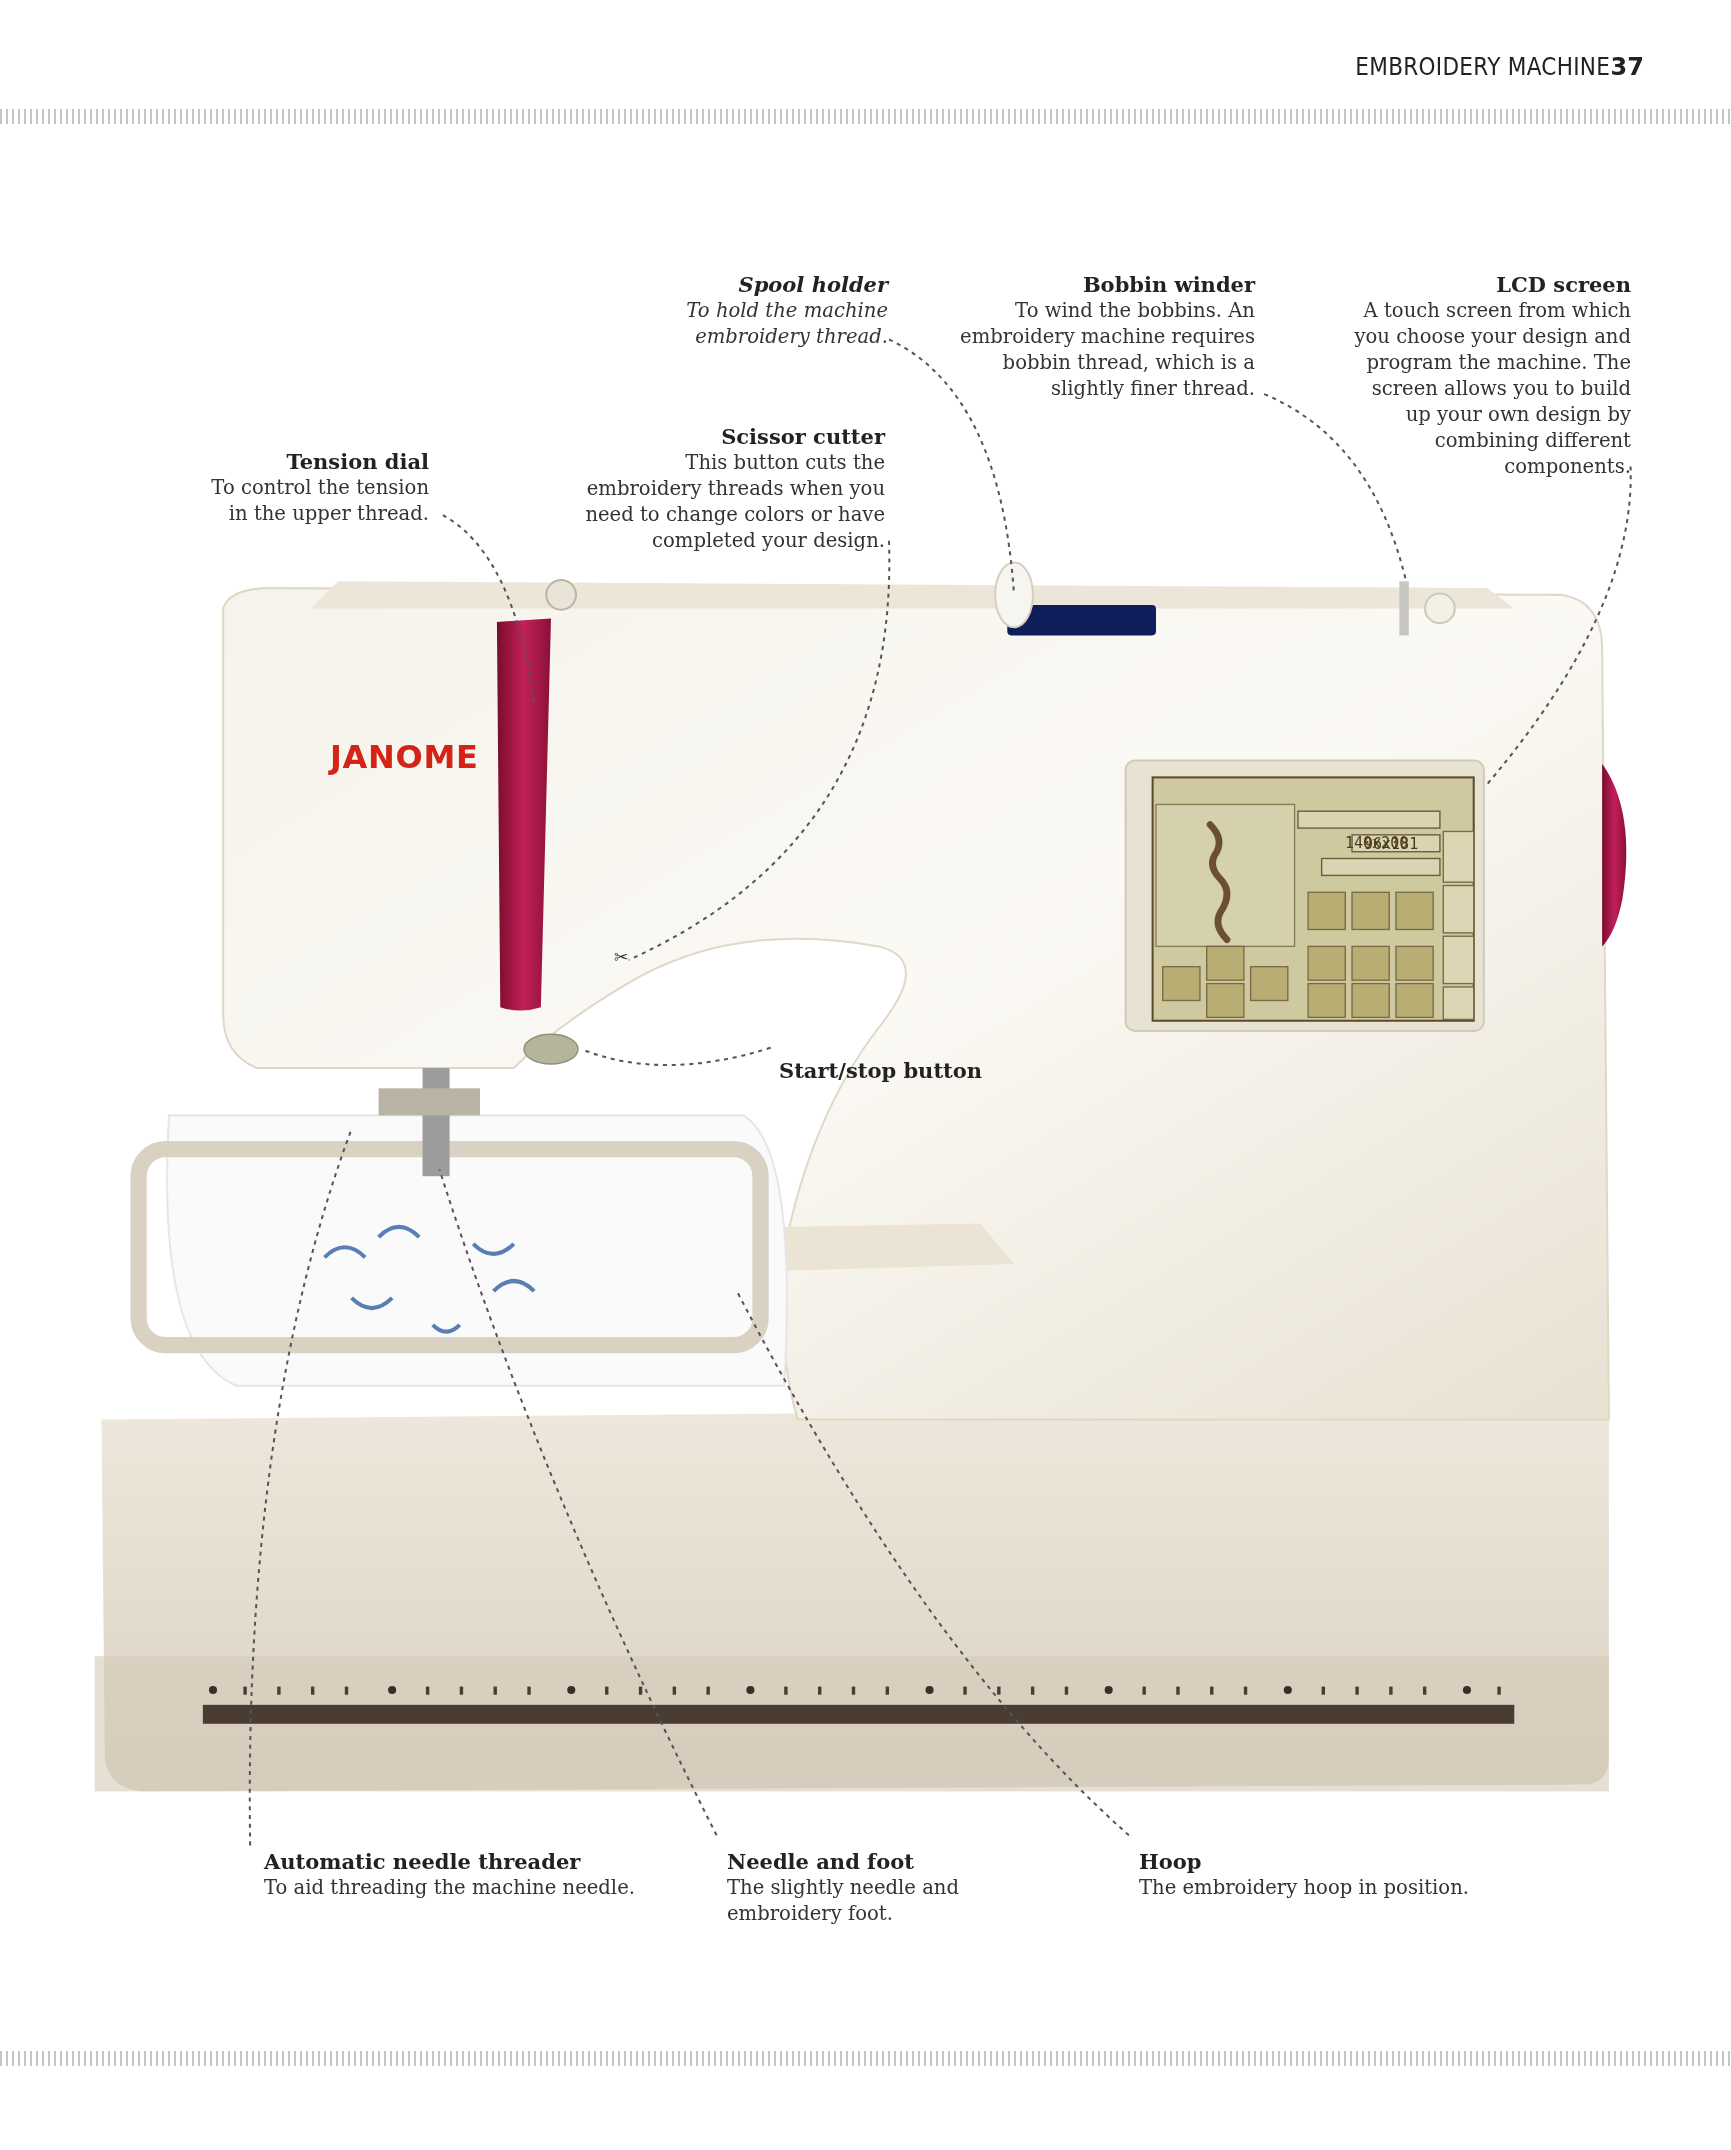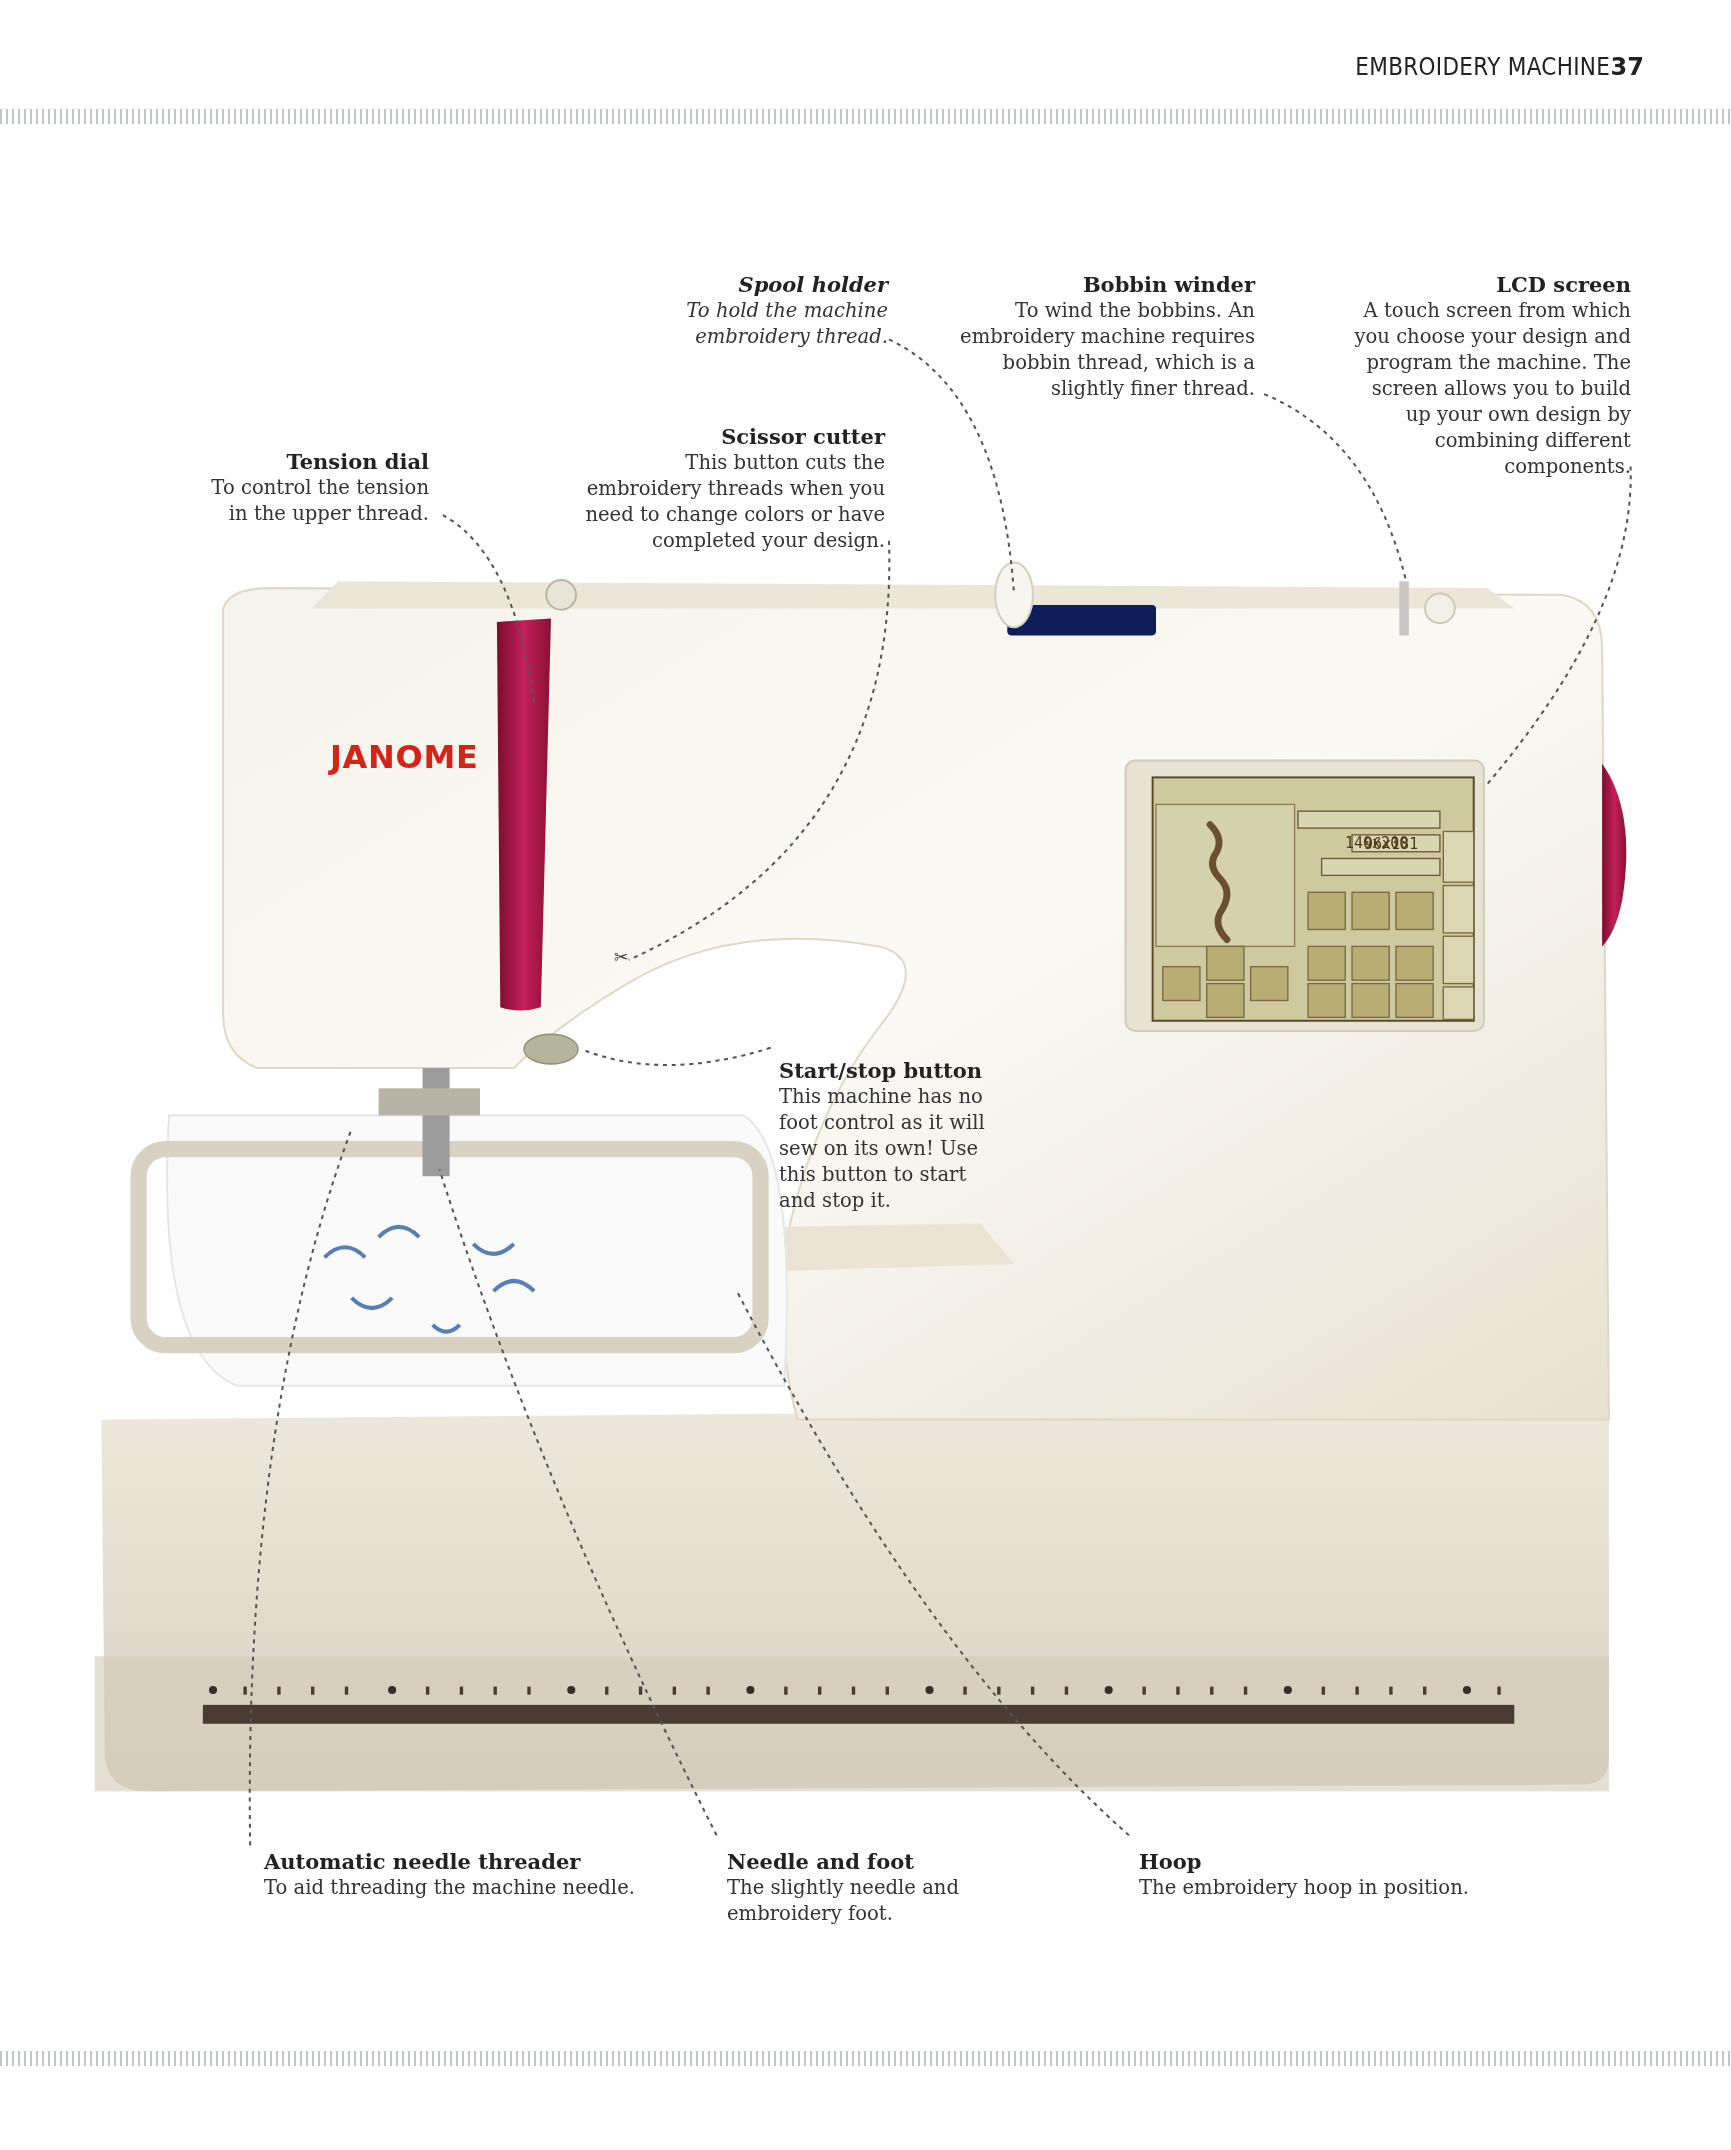--- a/index.html
+++ b/index.html
@@ -209,25 +209,20 @@
 <div class="callout right" style="right:847px;top:424px;width:324px;">
   <h3>Scissor cutter</h3>
   <p>This button cuts the
 embroidery threads when you
 need to change colors or have
 completed your design.</p>
 </div>
 
 <div class="callout left" style="left:779px;top:1034px;width:230px;">
   <h3>Start/stop button</h3>
-  <p>This machine has no
-foot control as it will
-sew on its own! Use
-this button to start
-and stop it.</p>
 </div>
 
 <div class="callout left" style="left:264px;top:1825px;width:419px;">
   <h3>Automatic needle threader</h3>
   <p>To aid threading the machine needle.</p>
 </div>
 
 <div class="callout left" style="left:727px;top:1825px;width:297px;">
   <h3>Needle and foot</h3>
   <p>The slightly needle and

